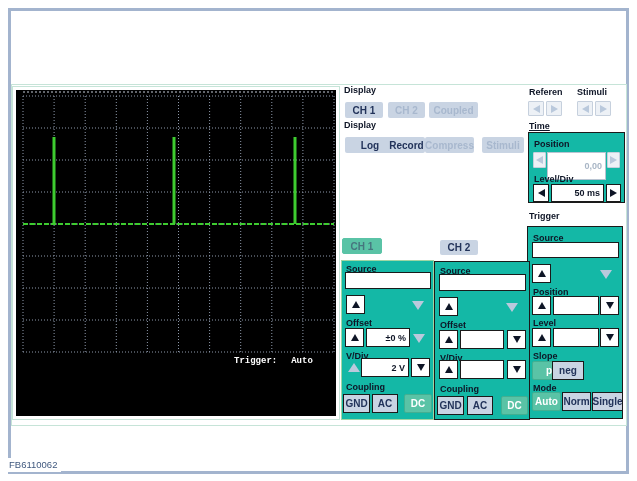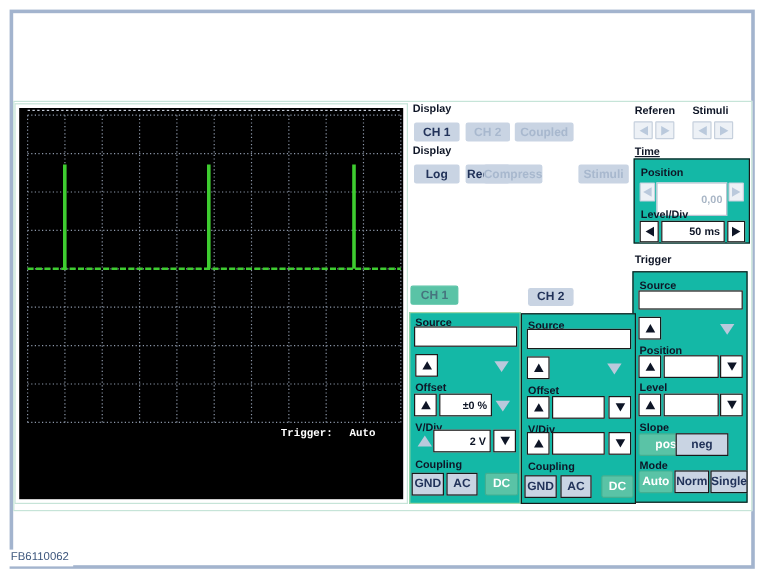--- a/index.html
+++ b/index.html
@@ -80,23 +80,23 @@
     </div>
   </div>
 </div>
 
 <div class="lbl" style="left:344px;top:85px;">Display</div>
 <div class="btn steel" style="left:345px;top:102px;width:38px;height:16px;">CH 1</div>
 <div class="btn steel dis" style="left:388px;top:102px;width:37px;height:16px;">CH 2</div>
 <div class="btn steel dis" style="left:429px;top:102px;width:49px;height:16px;">Coupled</div>
 
 <div class="lbl" style="left:344px;top:120px;">Display</div>
-<div class="btn steel" style="left:345px;top:137px;width:38px;height:16px;">Log</div>
+<div class="btn steel" style="left:345px;top:137px;width:50px;height:16px;">Log</div>
 <div class="btn steel" style="left:388px;top:137px;width:37px;height:16px;">Record</div>
-<div class="btn steel dis" style="left:403px;top:137px;width:49px;height:16px;">Compress</div>
+<div class="btn steel dis" style="left:425px;top:137px;width:49px;height:16px;">Compress</div>
 <div class="btn steel dis" style="left:482px;top:137px;width:42px;height:16px;">Stimuli</div>
 
 <div class="lbl" style="left:529px;top:87px;">Referen</div>
 <div class="palebtn" style="left:528px;top:101px;width:16px;height:15px;">
   <span class="tri-left pale-ic"></span>
   </div>
 <div class="palebtn" style="left:546px;top:101px;width:16px;height:15px;">
   <span class="tri-right pale-ic"></span>
   </div>
 
@@ -153,21 +153,21 @@
   <div class="spin" style="left:4px;top:101px;width:19px;height:19px;">
     <span class="tri-up"></span>
     </div>
   <div class="valbox" style="left:25px;top:101px;width:46px;height:19px;"></div>
   <div class="spin" style="left:72px;top:101px;width:19px;height:19px;">
     <span class="tri-down"></span>
     </div>
 
   <div class="lbl" style="left:5px;top:124px;">Slope</div>
   <div class="btn teal" style="left:4px;top:134px;width:46px;height:19px;">pos</div>
-  <div class="btn steel dkborder" style="left:35px;top:134px;width:44px;height:19px;">neg</div>
+  <div class="btn steel dkborder" style="left:24px;top:134px;width:32px;height:19px;">neg</div>
 
   <div class="lbl" style="left:5px;top:156px;">Mode</div>
   <div class="btn teal" style="left:4px;top:165px;width:29px;height:19px;">Auto</div>
   <div class="btn steel dkborder" style="left:34px;top:165px;width:29px;height:19px;">Norm</div>
   <div class="btn steel dkborder" style="left:64px;top:165px;width:31px;height:19px;">Single</div>
 </div>
 
 <div class="btn teal" style="left:342px;top:238px;width:40px;height:16px;color:#46757e;border-color:#5ac3a6;">CH 1</div>
 <div class="gbox panel-green" style="left:341px;top:260px;width:93px;height:160px;">
   <div class="lbl" style="left:4px;top:3px;">Source</div>

